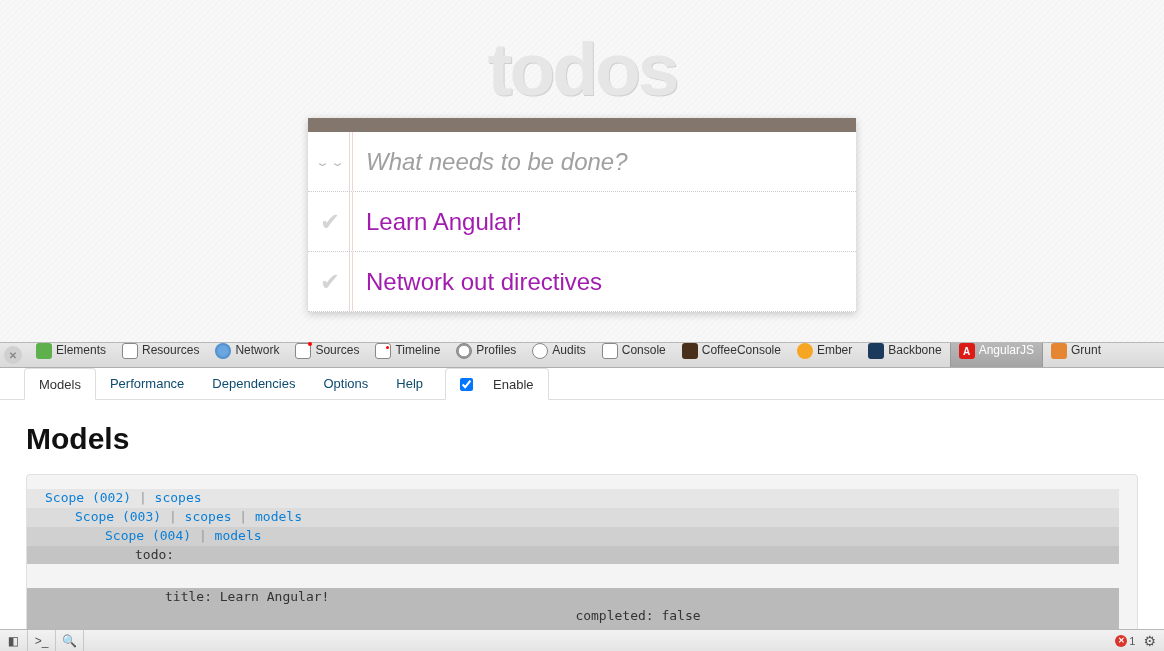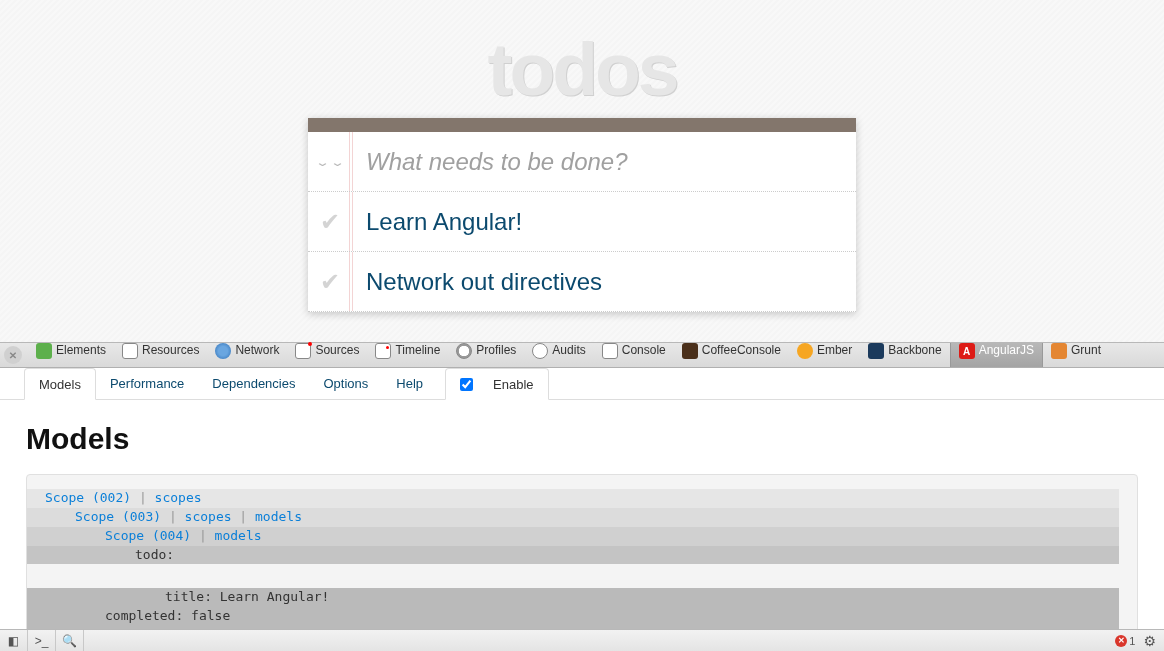--- a/index.html
+++ b/index.html
@@ -8,21 +8,21 @@
 
 .app-area { height: 342px; background: #f5f5f5 linear-gradient(135deg, #f8f8f8 25%, transparent 25%, transparent 50%, #f8f8f8 50%, #f8f8f8 75%, transparent 75%) 0 0/6px 6px; position: relative; overflow: hidden; }
 .todos-title { text-align: center; font-size: 75px; font-weight: bold; color: #e6e6e6; text-shadow: 1px 1px 0 #d0d0d0; letter-spacing: -3px; padding-top: 26px; }
 .todo-card { width: 548px; margin: 6px auto 0; background: #fff; box-shadow: 0 2px 8px rgba(0,0,0,0.2); }
 .card-top { height: 14px; background: #83766c; }
 .todo-row { display: flex; align-items: center; height: 60px; border-bottom: 1px dotted #ccc; position: relative; }
 .todo-row::before { content: ""; position: absolute; left: 44px; top: 0; bottom: 0; width: 1px; background: #f3d4d4; box-shadow: -3px 0 0 #f3d4d4; }
 .check-col { width: 44px; display: flex; justify-content: center; }
 .chevron-icon { color: #b8b8b8; font-size: 18px; transform: scaleY(0.6); }
 .check-icon { color: #d4d4d4; font-size: 24px; }
-.todo-text { padding-left: 14px; font-size: 24px; color: #0c4a6e; }
+.todo-text { padding-left: 14px; font-size: 24px; color: #a21caf; }
 .todo-input { border: none; outline: none; flex: 1; padding-left: 14px; font-size: 24px; font-style: italic; color: #4d4d4d; background: transparent; }
 .todo-input::placeholder { color: #a0a0a0; font-style: italic; }
 
 
 .devtools-bar { height: 26px; background: linear-gradient(#e8e8e8, #d9d9d9); border-top: 1px solid #b8b8b8; border-bottom: 1px solid #b0b0b0; display: flex; align-items: center; font-size: 12px; color: #333; position: relative; }
 .close-dt { width: 18px; height: 18px; margin: 0 6px 0 4px; border-radius: 50%; background: #d0d0d0; color: #888; display: flex; align-items: center; justify-content: center; font-size: 10px; font-weight: bold; }
 .dt-tab { display: flex; align-items: flex-start; gap: 4px; padding: 0 8px; height: 100%; cursor: default; }
 .dt-tab.active { background: linear-gradient(#b8b8b8, #a4a4a4); color: #fff; border-left: 1px solid #999; border-right: 1px solid #999; }
 .dt-icon { width: 16px; height: 16px; display: inline-flex; align-items: center; justify-content: center; border-radius: 3px; font-size: 10px; font-weight: bold; color: #fff; }
 .ic-elements { background: #5db04c; }
@@ -150,21 +150,21 @@
 </div>
 
 <div class="panel">
   <h1>Models</h1>
   <div class="code-box" id="code-box">
       <div class="code-line darker-0" style="padding-left: 0px; margin-left: -18px;"><span style="padding-left: 18px;"><span class="tok-link">Scope (002)</span><span class="tok-sep"> | </span><span class="tok-link">scopes</span></span></div>
       <div class="code-line darker-1" style="padding-left: 30px; margin-left: -18px;"><span style="padding-left: 18px;"><span class="tok-link">Scope (003)</span><span class="tok-sep"> | </span><span class="tok-link">scopes</span><span class="tok-sep"> | </span><span class="tok-link">models</span></span></div>
       <div class="code-line darker-2" style="padding-left: 60px; margin-left: -18px;"><span style="padding-left: 18px;"><span class="tok-link">Scope (004)</span><span class="tok-sep"> | </span><span class="tok-link">models</span></span></div>
       <div class="code-line darker-3" style="padding-left: 90px; margin-left: -18px;"><span style="padding-left: 18px;"><span>todo:</span></span></div>
       <div class="code-line darker-4" style="padding-left: 120px; margin-left: -18px; margin-top: 24px;"><span style="padding-left: 18px;"><span>title: Learn Angular!</span></span></div>
-      <div class="code-line darker-4" style="padding-left: 60px; margin-left: -18px;"><span style="padding-left: 18px;"><span>completed: false</span></span></div>
+      <div class="code-line darker-4" style="padding-left: 112px; margin-left: -18px; text-align: center;"><span style="padding-left: 18px;"><span>completed: false</span></span></div>
       <div class="code-line darker-4" style="padding-left: 120px; margin-left: -18px;"><span style="padding-left: 18px;"><span>$$hashKey: 009</span></span></div>
       <div class="code-line darker-2" style="padding-left: 60px; margin-left: -18px;"><span style="padding-left: 18px;"><span class="tok-link">Scope (006)</span><span class="tok-sep"> | </span><span class="tok-link">models</span></span></div>
     </div>
 </div>
 
 <div class="status-bar">
   <div class="sb-left">
     <div class="sb-btn">◧</div>
     <div class="sb-btn">&gt;_</div>
     <div class="sb-btn">🔍</div>

